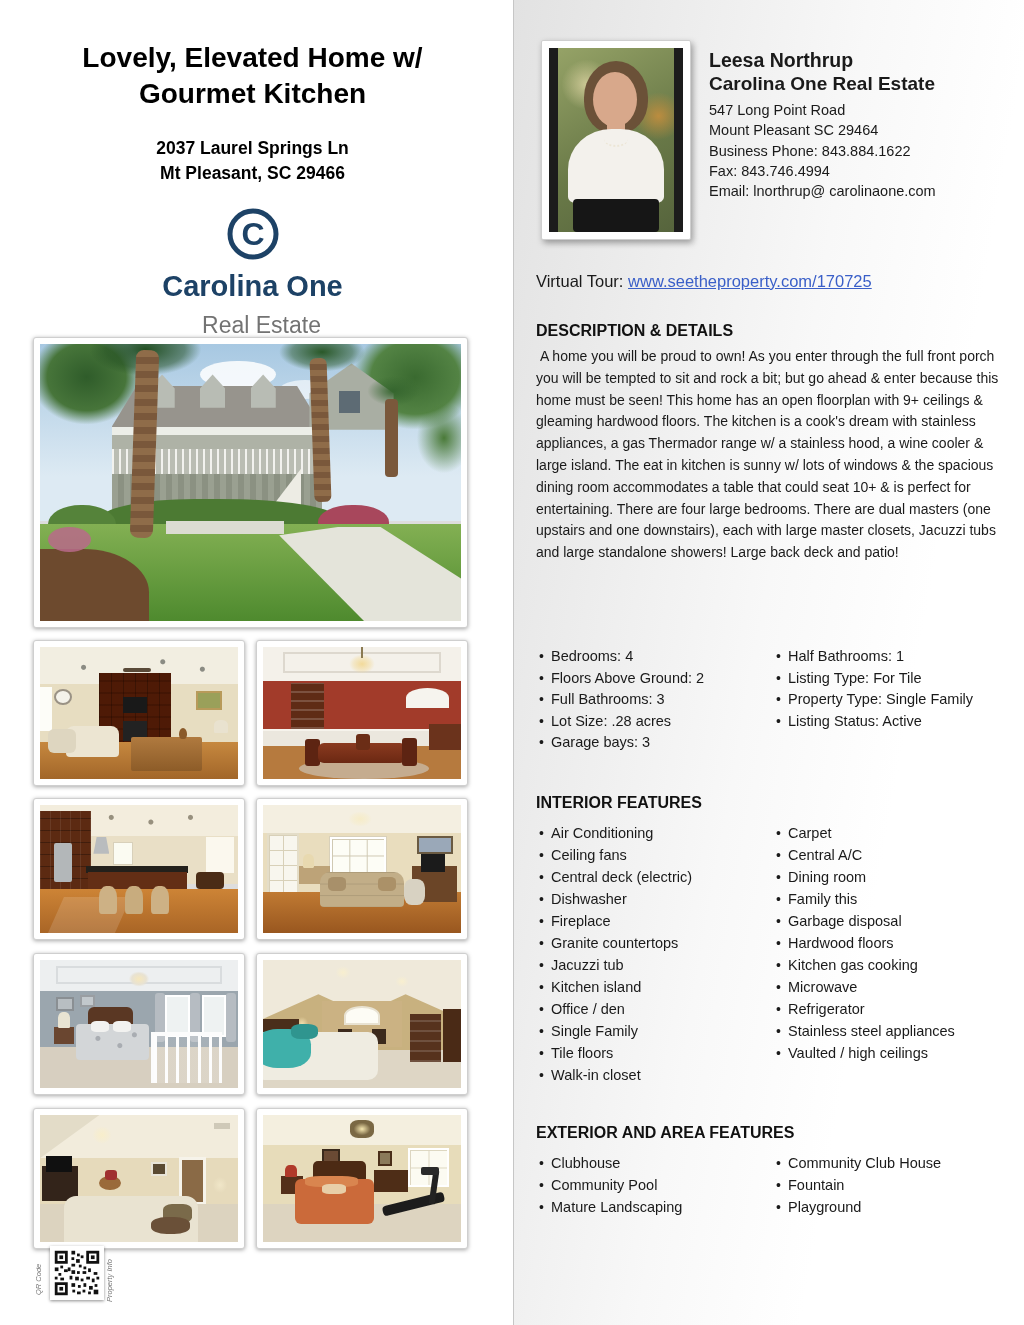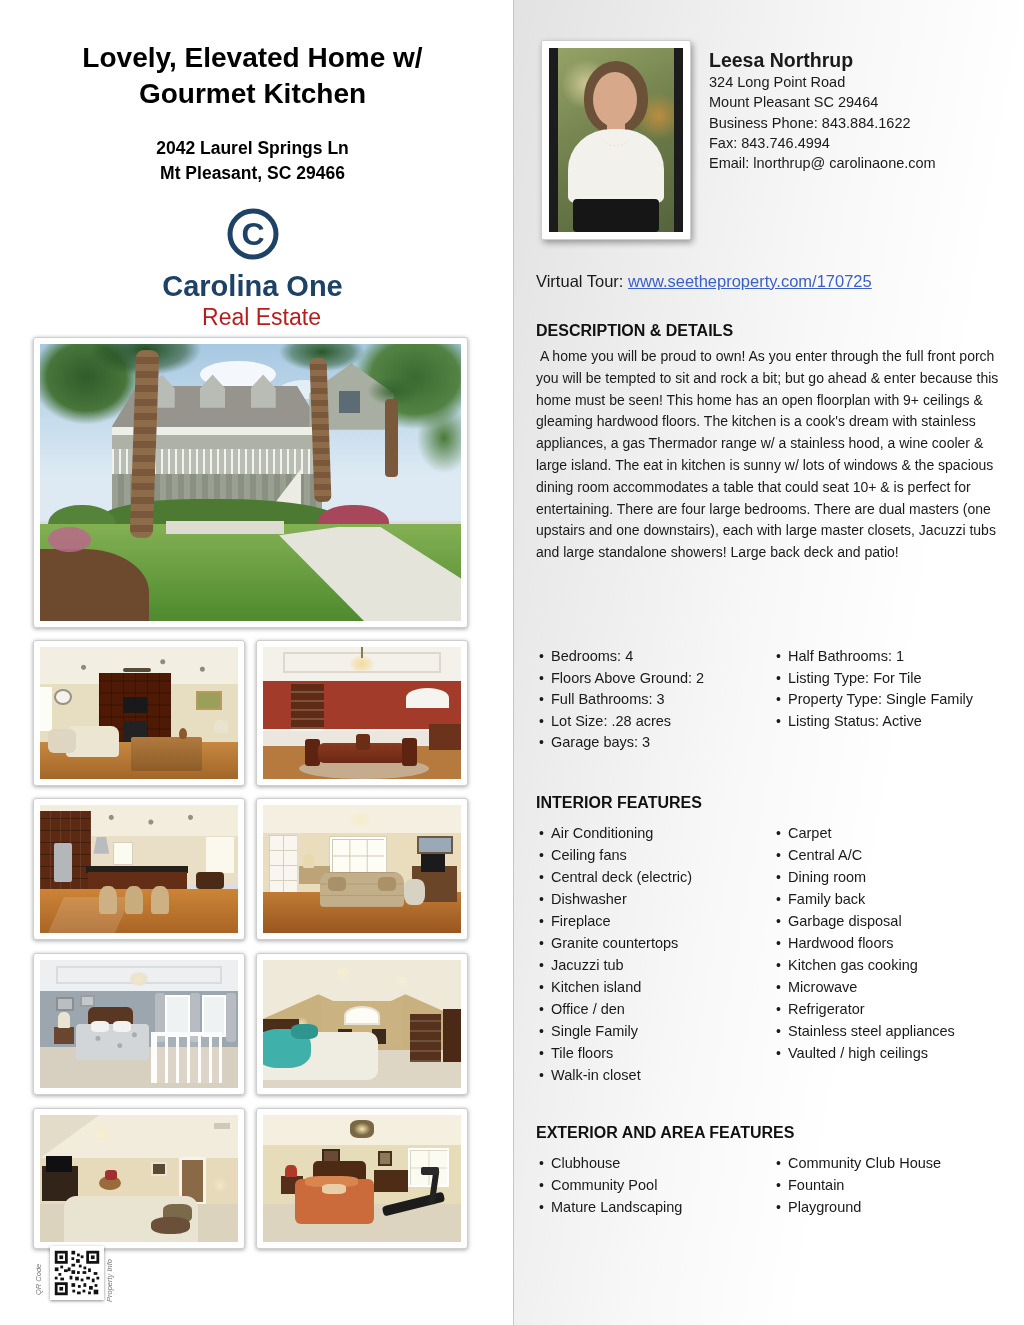--- a/index.html
+++ b/index.html
@@ -10,21 +10,21 @@
   
   .leftcol { position:absolute; left:0; top:0; width:573px; height:1325px; background:#fff; }
   .title { position:absolute; left:0; top:40px; width:505px; text-align:center;
            font-size:28px; font-weight:bold; line-height:36px; color:#000; }
   .title span { display:block; }
   .address { position:absolute; left:0; top:136px; width:505px; text-align:center;
              font-size:17.5px; font-weight:bold; line-height:25px; color:#000; }
   .address span { display:block; }
   .logo { position:absolute; left:0; top:206px; width:505px; text-align:center; }
   .logo-name { font-size:29px; font-weight:bold; color:#1d4266; letter-spacing:0; margin-top:4px; }
-  .logo-tagline { font-size:23px; color:#b91c1c; margin-top:1px;padding-left:18px; }
+  .logo-tagline { font-size:23px; color:#737373; margin-top:9px;padding-left:18px; }
 
   
   .photo { position:absolute; background:#fff; border:1px solid #cfcfcf; border-radius:3px;
            padding:6px; box-shadow:0 1px 4px rgba(0,0,0,.35); }
   .scene { position:relative; width:100%; height:100%; overflow:hidden; background:#ddd; }
   .scene i { position:absolute; display:block; }
 
   
   .qr-box { position:absolute; left:50px; top:1246px; width:54px; height:54px; background:#fff;
             padding:2px; box-shadow:0 1px 3px rgba(0,0,0,.45); z-index:5; }
@@ -62,21 +62,21 @@
 <div class="page">
 
   <div class="leftcol">
 
     <h1 class="title">
         <span>Lovely, Elevated Home w/</span>
         <span>Gourmet Kitchen</span>
       </h1>
 
     <div class="address">
-        <span>2042 Laurel Springs Ln</span>
+        <span>2037 Laurel Springs Ln</span>
         <span>Mt Pleasant, SC 29466</span>
       </div>
 
     <div class="logo">
       <svg width="56" height="56" viewBox="0 0 56 56">
         <circle cx="28" cy="28" r="23" fill="none" stroke="#1d4266" stroke-width="5"></circle>
         <text x="28" y="39" font-size="32" font-weight="bold" fill="#1d4266" text-anchor="middle" font-family="Liberation Sans, sans-serif">C</text>
       </svg>
       <div class="logo-name">Carolina One</div>
       <div class="logo-tagline">Real Estate</div>
@@ -358,21 +358,22 @@
         <i style="left:33%;top:13%;width:33%;height:30%;background:#d8a88b;border-radius:50%"></i>
         <i style="left:43%;top:39%;width:14%;height:9%;background:#d8a88b"></i>
         <i style="left:14%;top:44%;width:72%;height:40%;background:#f3f1ec;border-radius:45% 45% 8% 8%/55% 55% 8% 8%"></i>
         <i style="left:41%;top:45%;width:18%;height:9%;border-bottom:2px dotted #ece6d6;border-radius:50%"></i>
         <i style="left:18%;top:82%;width:64%;height:18%;background:#161616;border-radius:4px"></i>
       </div>
     </div>
 
     <div class="agent-info">
       <div class="agent-name">Leesa Northrup</div>
-      <div class="agent-line">324 Long Point Road</div>
+      <div class="agent-company">Carolina One Real Estate</div>
+      <div class="agent-line">547 Long Point Road</div>
       <div class="agent-line">Mount Pleasant SC 29464</div>
       <div class="agent-line">Business Phone: 843.884.1622</div>
       <div class="agent-line">Fax: 843.746.4994</div>
       <div class="agent-line">Email: lnorthrup@ carolinaone.com</div>
     </div>
 
     <div class="vtour">
       <span>Virtual Tour:</span>
       <span class="link" style="color:#3a5fc8">www.seetheproperty.com/170725</span>
     </div>
@@ -409,21 +410,21 @@
         <div class="li">Kitchen island</div>
         <div class="li">Office / den</div>
         <div class="li">Single Family</div>
         <div class="li">Tile floors</div>
         <div class="li">Walk-in closet</div>
       </div>
       <div class="col-b">
         <div class="li">Carpet</div>
         <div class="li">Central A/C</div>
         <div class="li">Dining room</div>
-        <div class="li">Family back</div>
+        <div class="li">Family this</div>
         <div class="li">Garbage disposal</div>
         <div class="li">Hardwood floors</div>
         <div class="li">Kitchen gas cooking</div>
         <div class="li">Microwave</div>
         <div class="li">Refrigerator</div>
         <div class="li">Stainless steel appliances</div>
         <div class="li">Vaulted / high ceilings</div>
       </div>
     </div>
 

